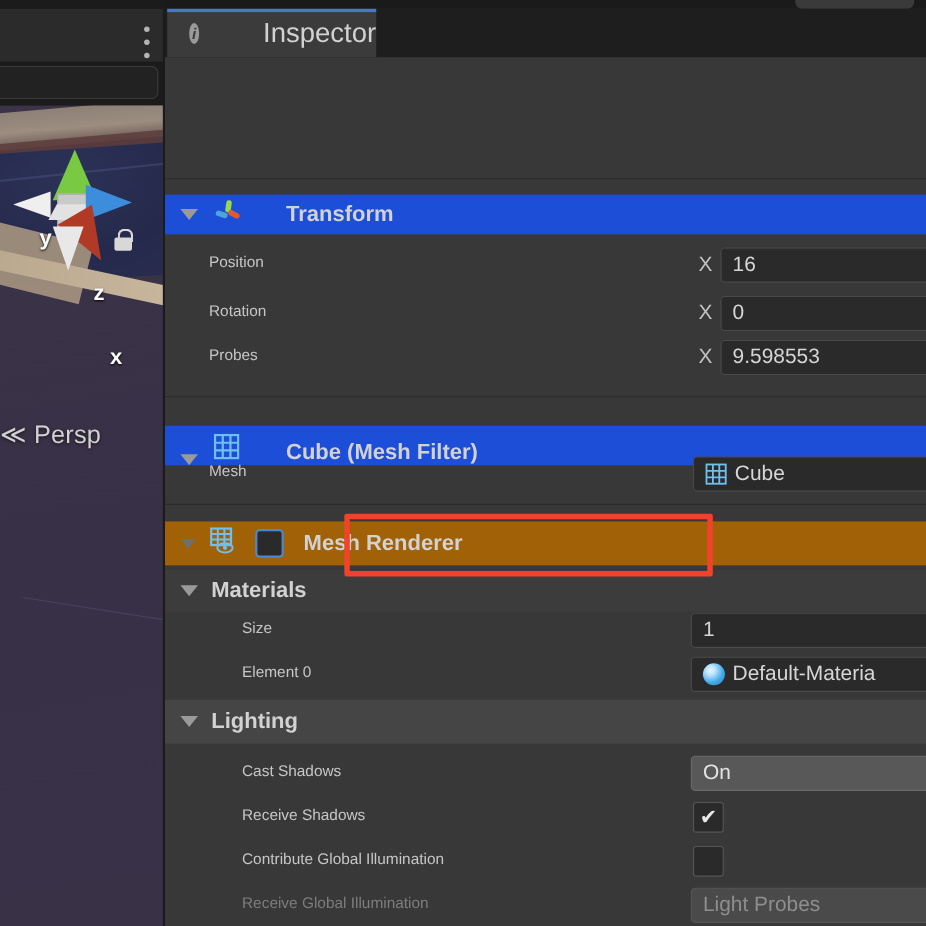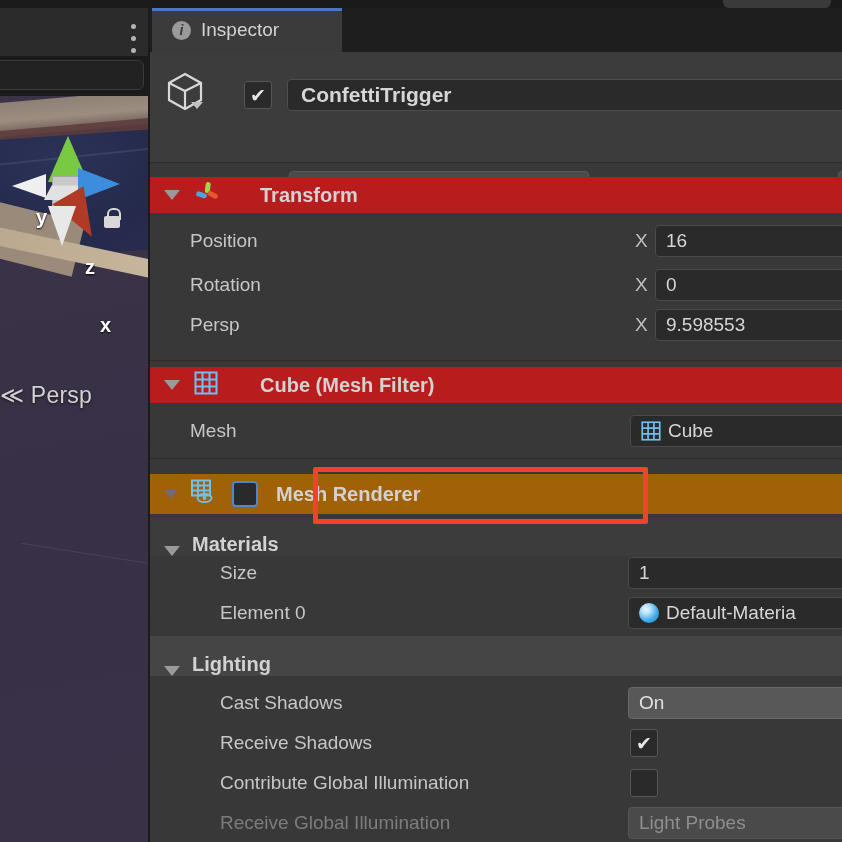--- a/index.html
+++ b/index.html
@@ -56,21 +56,21 @@
   .tb-btn { position:absolute; top:-16px; height:24px; background:#3a3a3a; border-radius:6px; }
 
   
   .insp { position:absolute; left:150px; top:8px; width:692px; height:834px; background:#383838; }
   .tabstrip { position:absolute; left:0; top:0; width:692px; height:44px; background:#1e1e1e; }
   .tab { position:absolute; left:2px; top:0; width:190px; height:44px; background:#3b3b3b; }
   .tab-accent { position:absolute; left:2px; top:0; width:190px; height:3px; background:#4a77c4; }
   .tab-inner { position:absolute; left:0; top:0; width:190px; height:44px; display:flex; align-items:center; padding-left:20px; gap:10px;}
   .info-ico { width:19px; height:19px; border-radius:50%; background:#9a9a9a; color:#3b3b3b;
       font-size:14px; font-weight:bold; display:flex; align-items:center; justify-content:center; font-style:italic; }
-  .tab-label { color:#d2d2d2; font-size:19px; }
+  .tab-label { color:#d2d2d2; font-size:25px;margin-left:48px; }
 
   .hdr-obj { position:absolute; left:0; top:44px; width:692px; height:110px; background:#3c3c3c; }
   .cube-ico { position:absolute; left:13px; top:17px; width:44px; height:44px; }
   .cube-ico svg { display:block; }
   .cube-caret { position:absolute; left:41px; top:50px; width:0;height:0;
       border-left:6px solid transparent; border-right:6px solid transparent; border-top:7px solid #c2c2c2; }
   .chk { width:28px; height:28px; background:#2a2a2a; border:1px solid #565656; border-radius:3px;
       display:flex; align-items:center; justify-content:center; }
   .chk.on:after { content:"✔"; color:#e8e8e8; font-size:19px; line-height:1; }
   .chk-name { position:absolute; left:94px; top:29px; }
@@ -81,29 +81,29 @@
   .tag-field { position:absolute; left:139px; top:119px; width:300px; height:30px; background:#4a4a4a;
       border:1px solid #5a5a5a; border-radius:4px; color:#d6d6d6; font-size:19px; display:flex; align-items:center; padding-left:11px; }
   .tag-caret { position:absolute; right:14px; top:11px; width:0;height:0;
       border-left:8px solid transparent; border-right:8px solid transparent; border-top:9px solid #bdbdbd; }
   .layer-label { position:absolute; left:616px; top:125px; color:#c4c4c4; font-size:19px; }
   .layer-field { position:absolute; left:688px; top:119px; width:120px; height:30px; background:#4a4a4a;
       border:1px solid #5a5a5a; border-radius:4px; }
 
   .divider { position:absolute; width:692px; height:1px; background:#2c2c2c; left:0; }
 
-  .comp-hdr { position:absolute; left:0; width:692px; height:36px; background:#b91c1c;
+  .comp-hdr { position:absolute; left:0; width:692px; height:36px; background:#1d4ed8;
       display:flex; align-items:center; }
-  .comp-hdr.sub { background:#3c3c3c;align-items:flex-end; }
+  .comp-hdr.sub { background:#3c3c3c; }
   .foldout { width:0;height:0; border-left:8px solid transparent; border-right:8px solid transparent;
       border-top:10px solid #9a9a9a; margin-left:14px; }
   .comp-title { color:#d2d2d2; font-size:20px; font-weight:bold; }
 
   .row { position:absolute; left:0; width:692px; height:40px; }
-  .row-label { position:absolute; left:40px; top:9px; color:#c6c6c6; font-size:19px; }
+  .row-label { position:absolute; left:40px; top:9px; color:#c6c6c6; font-size:14px; }
   .row-label.indent2 { left:70px; }
   .row-label.dim { color:#7d7d7d; }
   .axis-x { position:absolute; left:485px; top:9px; color:#c0c0c0; font-size:19px; }
   .num-field { position:absolute; left:505px; top:4px; width:260px; height:32px; background:#2a2a2a;
       border:1px solid #4a4a4a; border-radius:4px; color:#d6d6d6; font-size:19px;
       display:flex; align-items:center; padding-left:10px; }
   .obj-field { position:absolute; top:4px; height:32px; background:#2a2a2a;
       border:1px solid #4a4a4a; border-radius:4px; color:#d6d6d6; font-size:19px;
       display:flex; align-items:center; gap:7px; padding-left:10px; overflow:hidden; white-space:nowrap; }
   .grid-ico { width:20px; height:20px; flex:none; }
@@ -172,42 +172,20 @@
     <div class="tabstrip">
       <div class="tab">
         <div class="tab-inner">
           <div class="info-ico">i</div>
           <div class="tab-label">Inspector</div>
         </div>
       </div>
       <div class="tab-accent"></div>
     </div>
 
-    <div class="hdr-obj">
-      <div class="cube-ico">
-        <svg width="44" height="44" viewBox="0 0 44 44">
-          <path d="M22 5 L38 14 L38 31 L22 40 L6 31 L6 14 Z" fill="none" stroke="#d8d8d8" stroke-width="2.2"></path>
-          <path d="M6 14 L22 22 L38 14" fill="none" stroke="#d8d8d8" stroke-width="2.2"></path>
-          <path d="M22 22 L22 40" fill="none" stroke="#d8d8d8" stroke-width="2.2"></path>
-        </svg>
-      </div>
-      <div class="cube-caret"></div>
-
-      <div class="chk on chk-name"></div>
-
-      <div class="name-field">ConfettiTrigger</div>
-
-      <div class="tag-label">Tag</div>
-      <div class="tag-field">
-        <span>Untagged</span>
-        <span class="tag-caret"></span>
-      </div>
-      <div class="layer-label">Layer</div>
-      <div class="layer-field"></div>
-    </div>
 
     <div class="divider" style="top:154px;"></div>
 
     <div class="comp-hdr" style="top:169px;">
       <span class="foldout"></span>
       <span style="margin-left:14px;display:inline-block;">
         <svg width="26" height="26" viewBox="0 0 26 26">
           <rect x="11.2" y="2" width="5" height="11" rx="2.5" fill="#9ad84a" transform="rotate(8 13 8)"></rect>
           <rect x="2" y="12.5" width="11" height="5" rx="2.5" fill="#4fa3dc" transform="rotate(18 8 15)"></rect>
           <rect x="13" y="12" width="11" height="5" rx="2.5" fill="#e2592e" transform="rotate(28 18 15)"></rect>
@@ -220,28 +198,28 @@
       <span class="row-label">Position</span>
       <span class="axis-x">X</span>
       <span class="num-field">16</span>
     </div>
     <div class="row" style="top:257px;">
       <span class="row-label">Rotation</span>
       <span class="axis-x">X</span>
       <span class="num-field">0</span>
     </div>
     <div class="row" style="top:297px;">
-      <span class="row-label">Persp</span>
+      <span class="row-label">Probes</span>
       <span class="axis-x">X</span>
       <span class="num-field">9.598553</span>
     </div>
 
     <div class="divider" style="top:352px;"></div>
 
-    <div class="comp-hdr" style="top:359px;">
+    <div class="comp-hdr" style="top:379px;align-items:flex-end;">
       <span class="foldout"></span>
       <span style="margin-left:14px;display:inline-block;">
         <svg width="24" height="24" viewBox="0 0 24 24">
           <rect x="1.5" y="1.5" width="21" height="21" fill="none" stroke="#6fc0ef" stroke-width="2"></rect>
           <path d="M8.5 1.5 V22.5 M15.5 1.5 V22.5 M1.5 8.5 H22.5 M1.5 15.5 H22.5" stroke="#6fc0ef" stroke-width="2"></path>
         </svg>
       </span>
       <span class="comp-title" style="margin-left:42px;">Cube (Mesh Filter)</span>
     </div>
 

